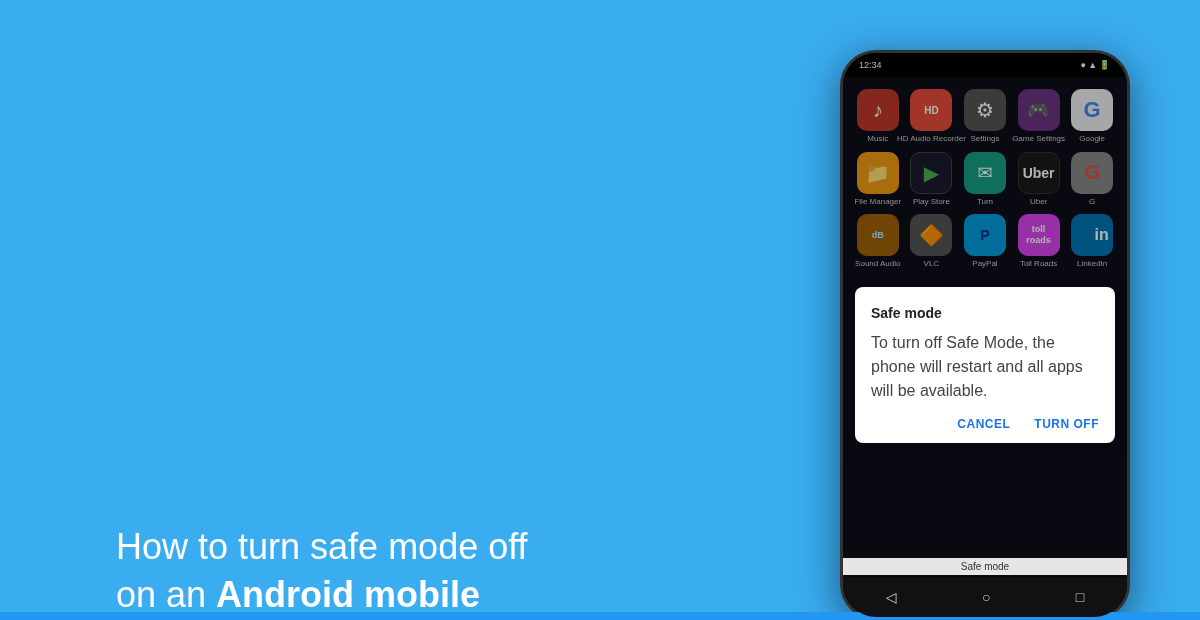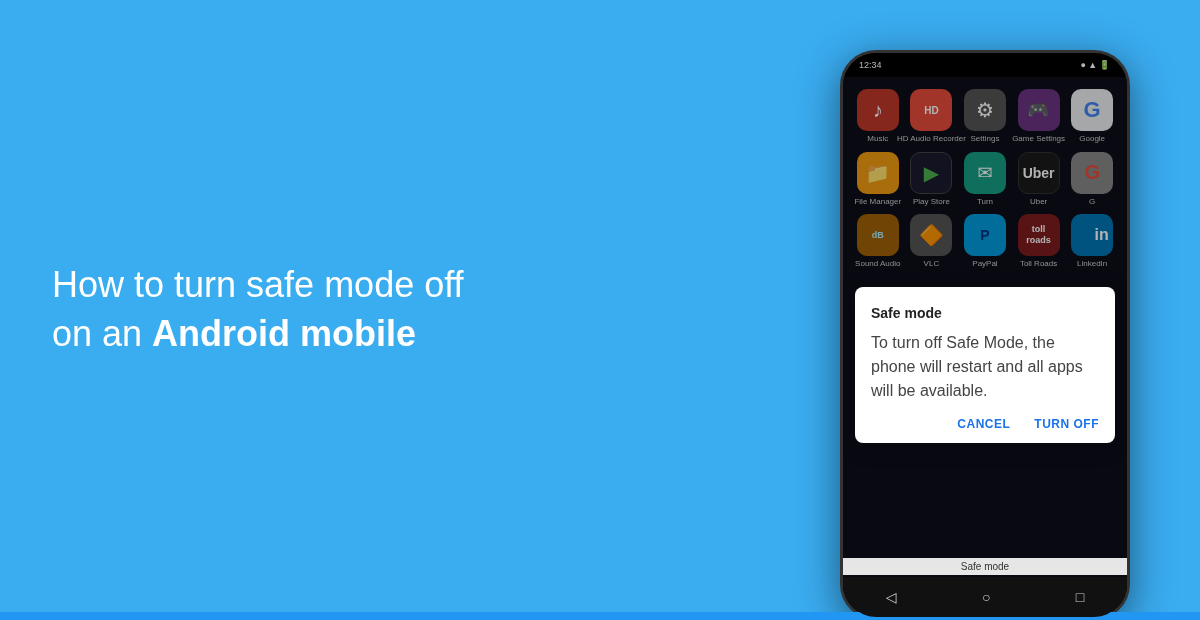--- a/index.html
+++ b/index.html
@@ -10,22 +10,22 @@
       font-family: 'Segoe UI', Arial, sans-serif;
       background: #3aacf0;
       display: flex;
       align-items: stretch;
     }
 
     
     .left-panel {
       flex: 1;
       display: flex;
-      align-items: center;
-      padding-left: 52px;
+      align-items: flex-end;
+      padding-left: 116px;
     }
     .headline {
       color: white;
       font-size: 36px;
       line-height: 1.35;
       font-weight: 300;
       max-width: 520px;
     }
     .headline strong {
       font-weight: 700;
@@ -123,21 +123,21 @@
     .icon-hd-audio { background: #e74c3c; }
     .icon-settings { background: #555; }
     .icon-game { background: #6c3483; }
     .icon-google { background: #ecf0f1; }
     .icon-file { background: #f39c12; }
     .icon-email { background: #16a085; }
     .icon-grammarly { background: #555; }
     .icon-sound-meter { background: #a16207; }
     .icon-vlc { background: #555; }
     .icon-paypal { background: #2c3e50; }
-    .icon-toll { background: #7f1d1d; }
+    .icon-toll { background: #d946ef; }
     .icon-linkedin { background: #0077b5; }
 
     
     .safe-mode-overlay {
       position: absolute;
       top: 0; left: 0; right: 0; bottom: 0;
       background: rgba(0,0,0,0.3);
       display: flex;
       align-items: center;
       justify-content: center;

